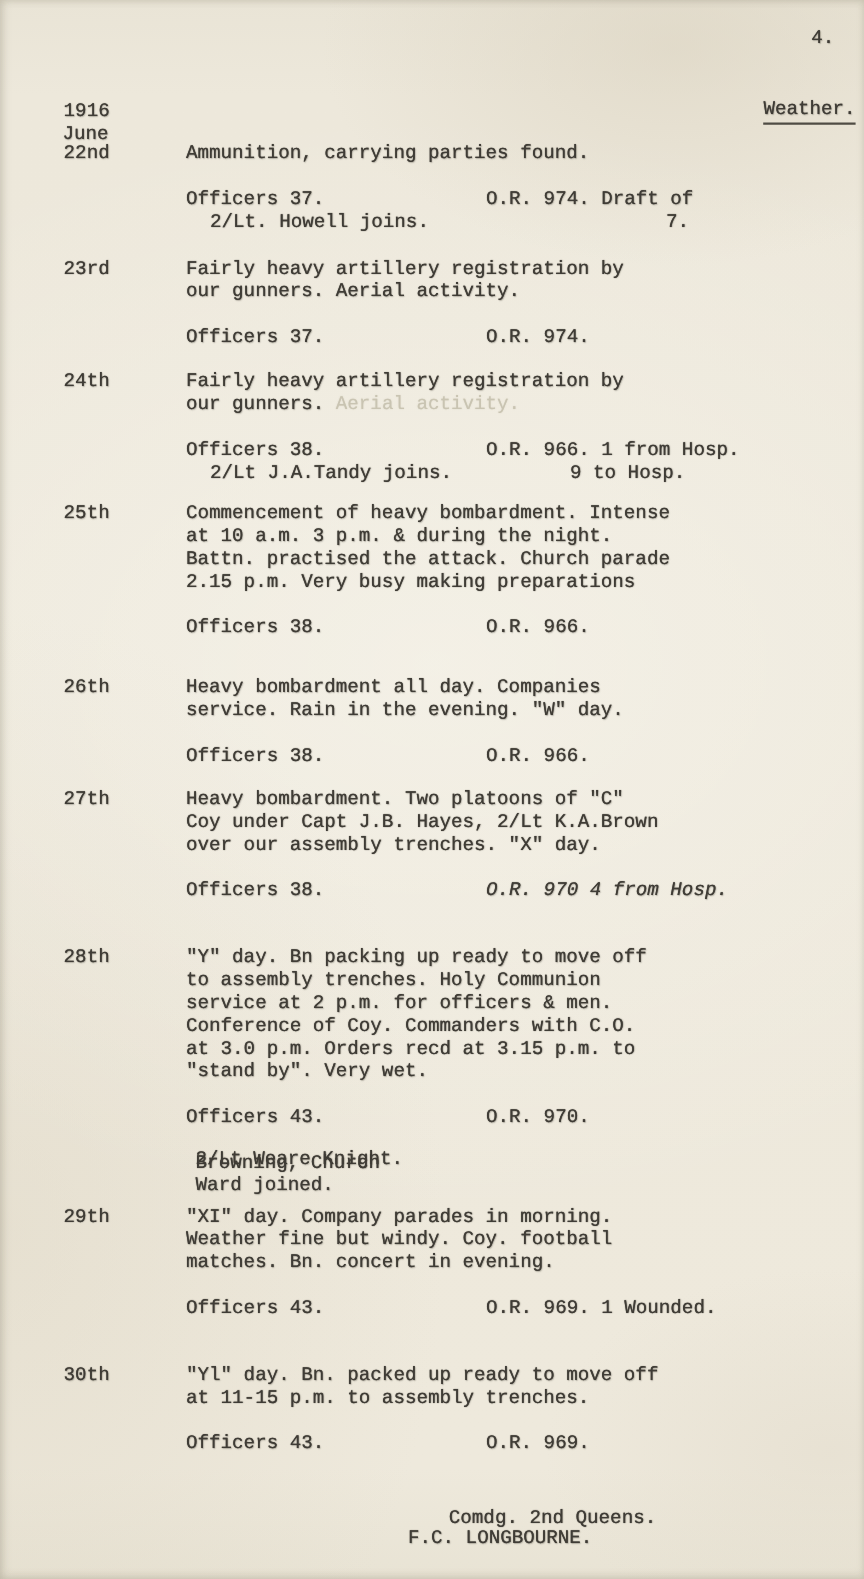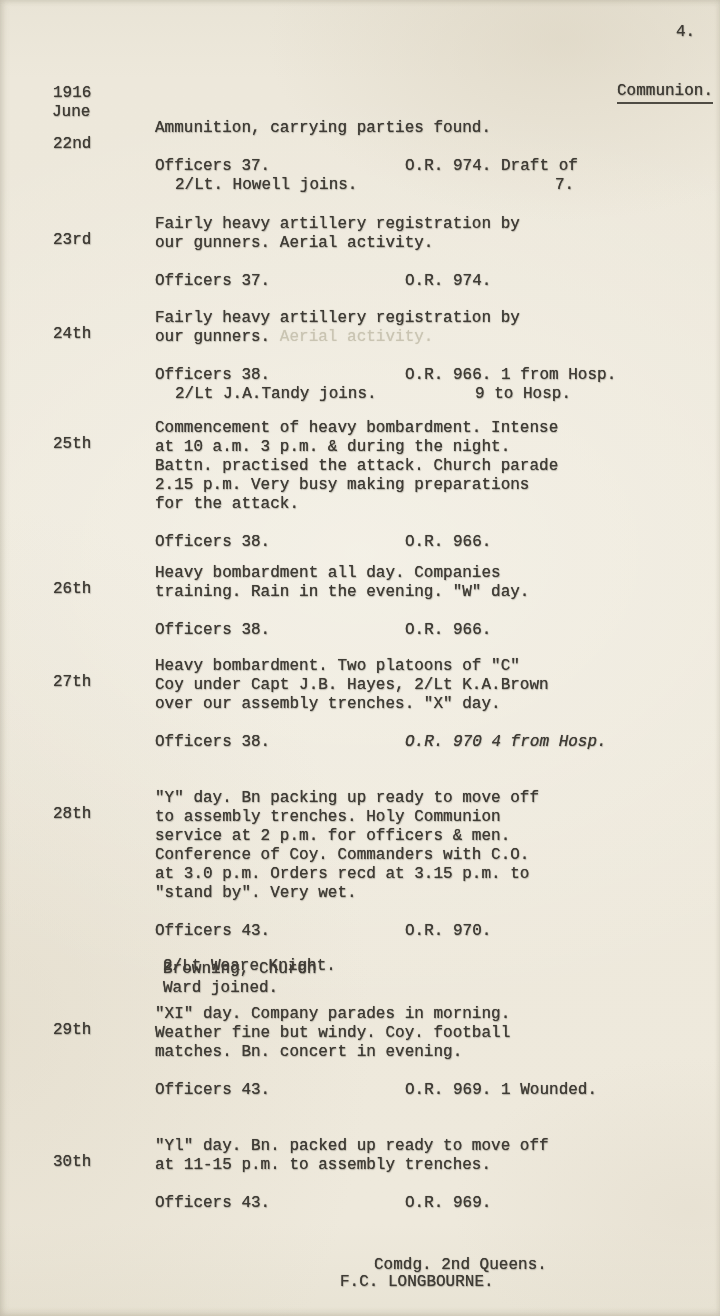--- a/index.html
+++ b/index.html
@@ -19,35 +19,35 @@
   }
   .ink{
     color:#3f3c36;
     text-shadow:0 0 0.7px rgba(62,58,50,0.95), 0.6px 0.5px 1.1px rgba(62,58,50,0.30);
   }
   .pagenum{position:absolute;top:23px;left:676px;}
   .appendix{position:absolute;top:82px;right:7px;border-bottom:2px solid rgba(58,55,48,0.88);padding-bottom:1px;}
   .year{position:absolute;top:84px;left:53px;}
   .month{position:absolute;top:103px;left:52px;text-align:right;}
   .entry{position:absolute;left:0;width:720px;}
-  .date{position:absolute;left:53px;top:0;white-space:nowrap;margin-top:16px;}
+  .date{position:absolute;left:53px;top:0;white-space:nowrap;}
   .content{position:absolute;left:155px;top:0;width:565px;}
   .line{position:relative;min-height:19px;white-space:nowrap;}
   .spacer{height:19px;}
   .seg{position:absolute;top:0;white-space:nowrap;}
   .faded{color:#c9c4b2;text-shadow:0 0 1px rgba(201,196,178,0.8);}
   .sig-name{position:absolute;top:1273px;left:340px;}
   .sig-title{position:absolute;top:1256px;left:374px;}
 </style>
 </head>
 <body>
 
 <div class="page">
   <div class="ink pagenum">4.</div>
-  <div class="ink appendix">Communion.</div>
+  <div class="ink appendix">Weather.</div>
   <div class="ink year">1916</div>
   <div class="ink month">June</div>
   <div id="entries">
       <div class="entry" style="top: 119px;">
         <div class="ink date">22nd</div>
         <div class="content">
           <div class="line ink"><span>Ammunition, carrying parties found.</span></div>
           <div class="line spacer"></div>
           <div class="line ink">
             <span class="seg" style="left: 0px;">Officers 37.</span>
@@ -87,33 +87,32 @@
           </div>
         </div>
       </div>
       <div class="entry" style="top: 419px;">
         <div class="ink date">25th</div>
         <div class="content">
           <div class="line ink"><span>Commencement of heavy bombardment. Intense</span></div>
           <div class="line ink"><span>at 10 a.m. 3 p.m. &amp; during the night.</span></div>
           <div class="line ink"><span>Battn. practised the attack. Church parade</span></div>
           <div class="line ink"><span>2.15 p.m. Very busy making preparations</span></div>
-          <div class="line ink"><span>for the attack.</span></div>
           <div class="line spacer"></div>
           <div class="line ink">
             <span class="seg" style="left: 0px;">Officers 38.</span>
             <span class="seg" style="left: 250px;">O.R. 966.</span>
           </div>
         </div>
       </div>
       <div class="entry" style="top: 564px;">
         <div class="ink date">26th</div>
         <div class="content">
           <div class="line ink"><span>Heavy bombardment all day. Companies</span></div>
-          <div class="line ink"><span>training. Rain in the evening. "W" day.</span></div>
+          <div class="line ink"><span>service. Rain in the evening. "W" day.</span></div>
           <div class="line spacer"></div>
           <div class="line ink">
             <span class="seg" style="left: 0px;">Officers 38.</span>
             <span class="seg" style="left: 250px;">O.R. 966.</span>
           </div>
         </div>
       </div>
       <div class="entry" style="top: 657px;">
         <div class="ink date">27th</div>
         <div class="content">

